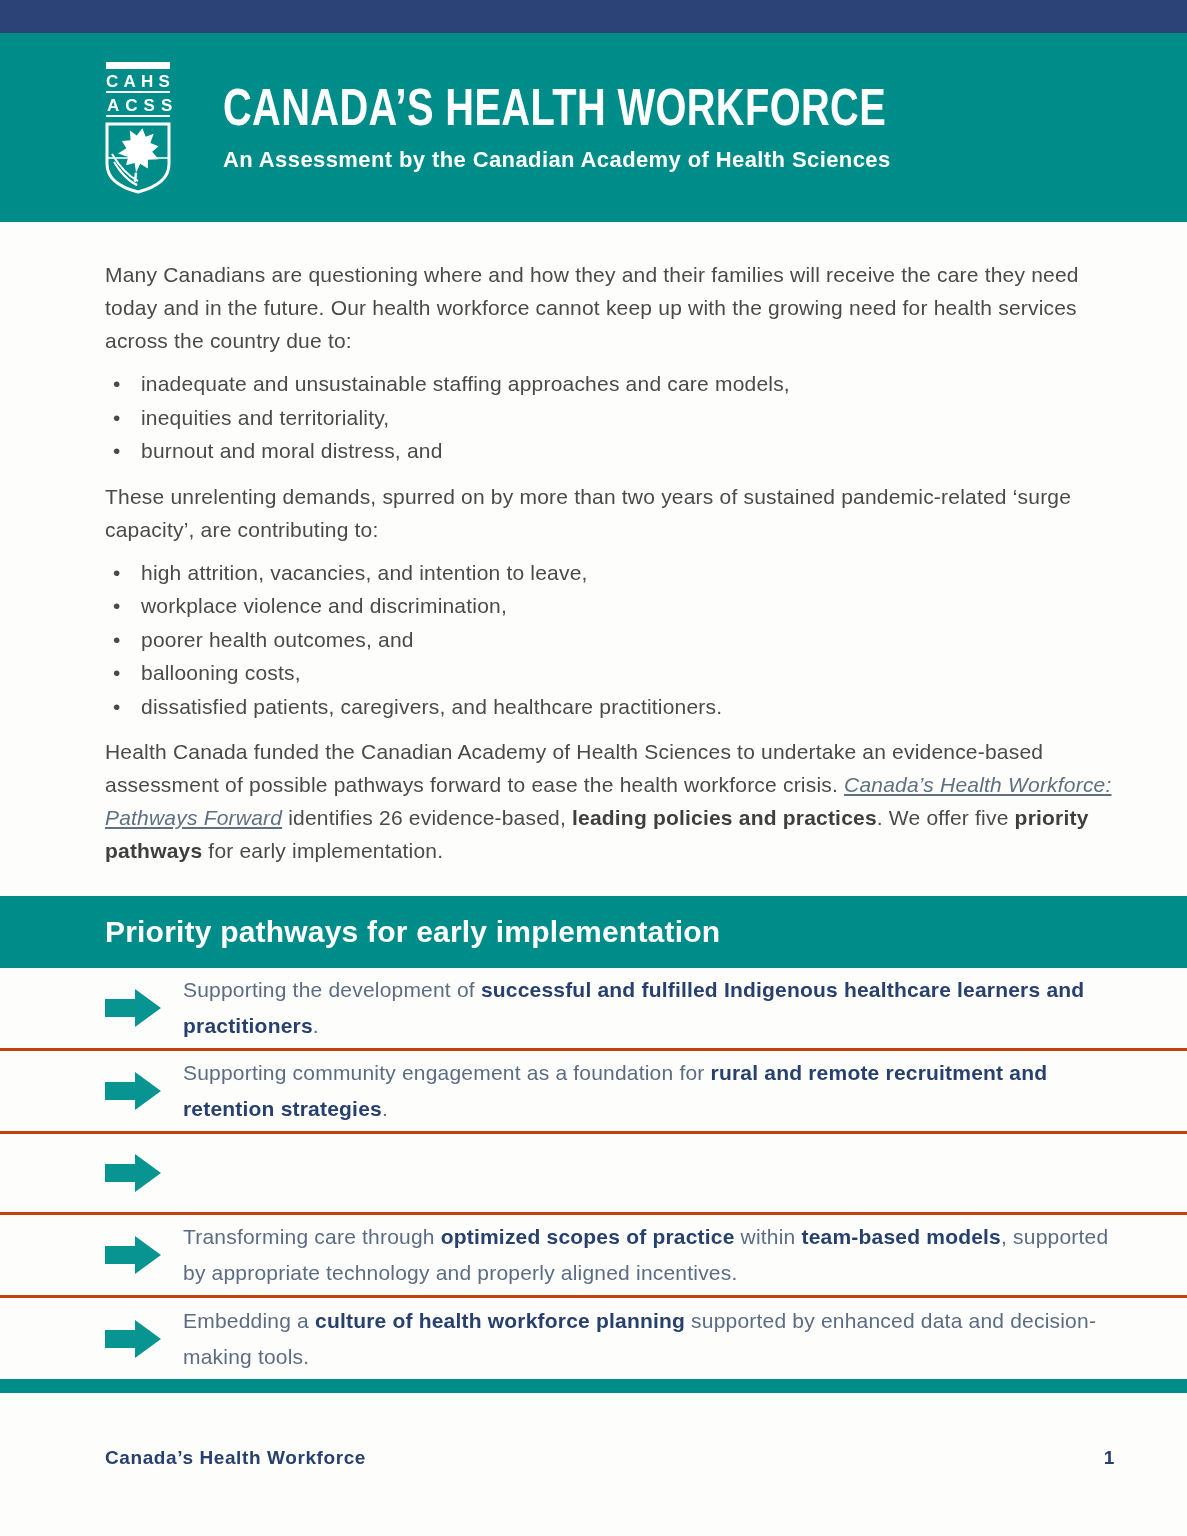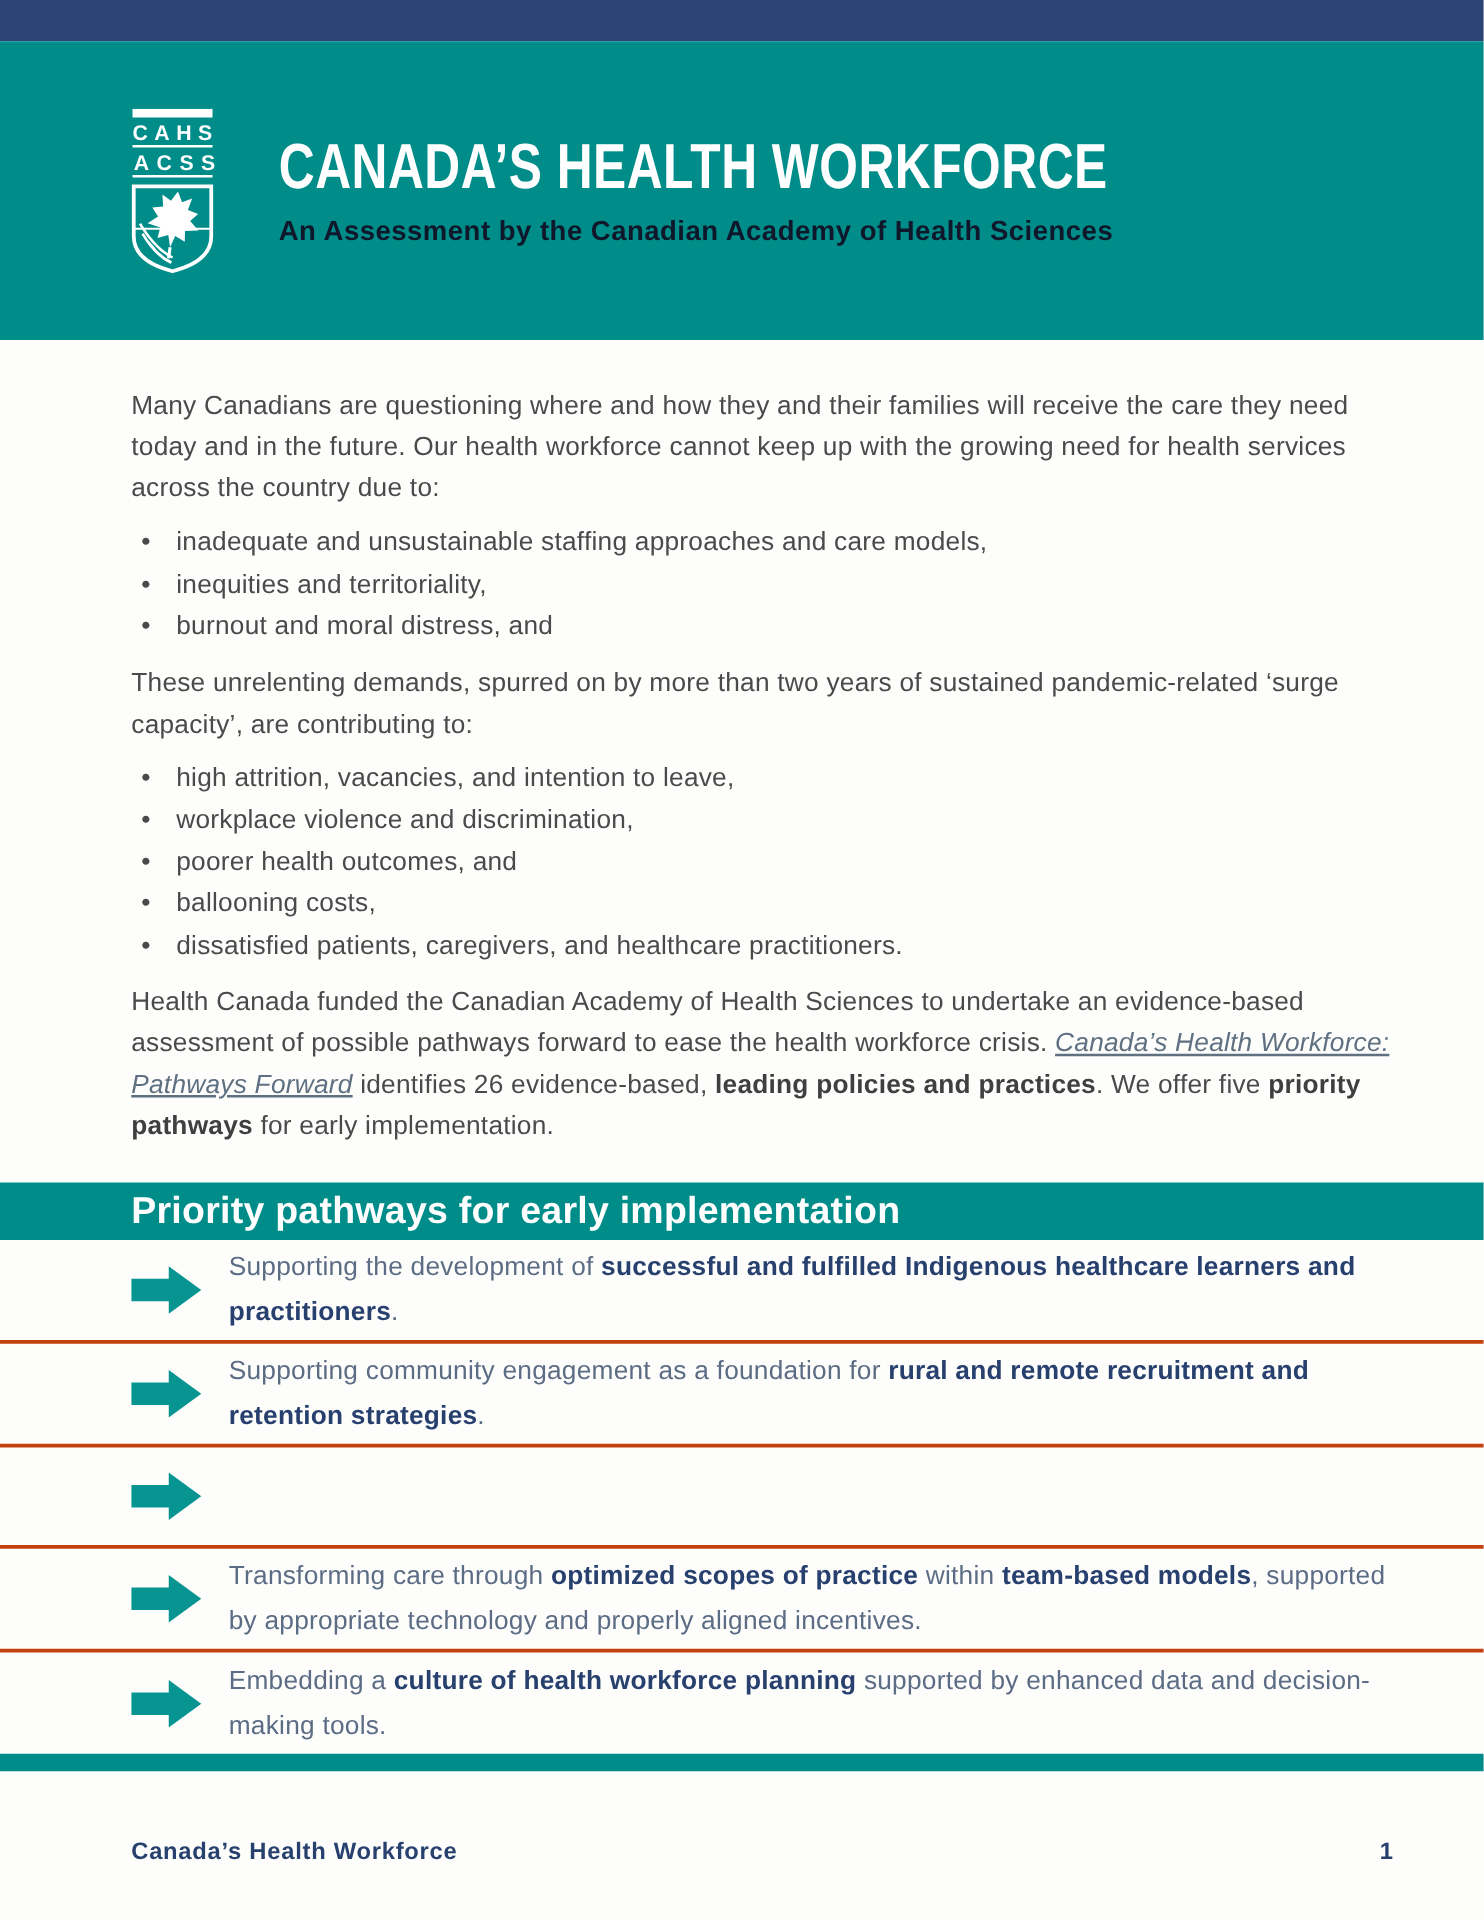--- a/index.html
+++ b/index.html
@@ -4,43 +4,43 @@
 <style>
   html,body{margin:0;padding:0;}
   body{
     width:1187px;height:1536px;position:relative;overflow:hidden;
     background:#fdfdfc;
     font-family:"Liberation Sans","DejaVu Sans",sans-serif;
     -webkit-font-smoothing:antialiased;
   }
   
   .topbar{height:33px;background:#2B4377;}
-  .banner{height:239px;background:#008D8A;display:flex;align-items:center;padding-left:103px;box-sizing:border-box;}
+  .banner{height:189px;background:#008D8A;display:flex;align-items:center;padding-left:103px;box-sizing:border-box;}
   .logo{width:70px;height:134px;flex:0 0 70px;margin-right:50px;margin-top:2px;}
   .titles{display:flex;flex-direction:column;}
   .doc-title{
     margin:0;color:#ffffff;font-size:51px;font-weight:bold;line-height:1;
     letter-spacing:0.5px;white-space:nowrap;
     transform:scaleX(0.78);transform-origin:left center;
   }
   .doc-subtitle{
-    margin:14px 0 0 0;color:#0f172a;font-size:22px;font-weight:bold;letter-spacing:0.4px;white-space:nowrap;
+    margin:14px 0 0 0;color:#ffffff;font-size:22px;font-weight:bold;letter-spacing:0.4px;white-space:nowrap;
   }
   
   .content{padding:36px 70px 29px 105px;color:#4a4a4a;font-size:21px;line-height:33px;letter-spacing:0.2px;}
   .para{margin:0 0 10px 0;}
   .para + .bullets{margin-top:2px;}
   .bullets{list-style:none;margin:0 0 12px 0;padding:0;}
   .bullets li{position:relative;padding-left:36px;line-height:33.5px;}
   .bullets li::before{content:"\2022";position:absolute;left:8px;color:#4a4a4a;}
   .para:last-child{margin-bottom:0;}
   .content .run-bold{font-weight:bold;color:#3f3f3f;}
   .content .run-link{font-style:italic;text-decoration:underline;color:#5f7081;cursor:pointer;}
   
-  .band{height:46px;background:#008D8A;display:flex;align-items:center;padding-left:105px;box-sizing:border-box;}
+  .band{height:72px;background:#008D8A;display:flex;align-items:center;padding-left:105px;box-sizing:border-box;}
   .band h2{margin:0;color:#ffffff;font-size:30px;font-weight:bold;letter-spacing:0.2px;}
   
   .pathways{background:#fdfdfc;}
   .row{
     min-height:81px;display:flex;align-items:center;
     padding:4px 70px 4px 105px;box-sizing:border-box;
     border-bottom:3px solid #c2410c;
   }
   .row:last-child{border-bottom:none;}
   .arrow-wrap{flex:0 0 78px;display:flex;align-items:center;}

